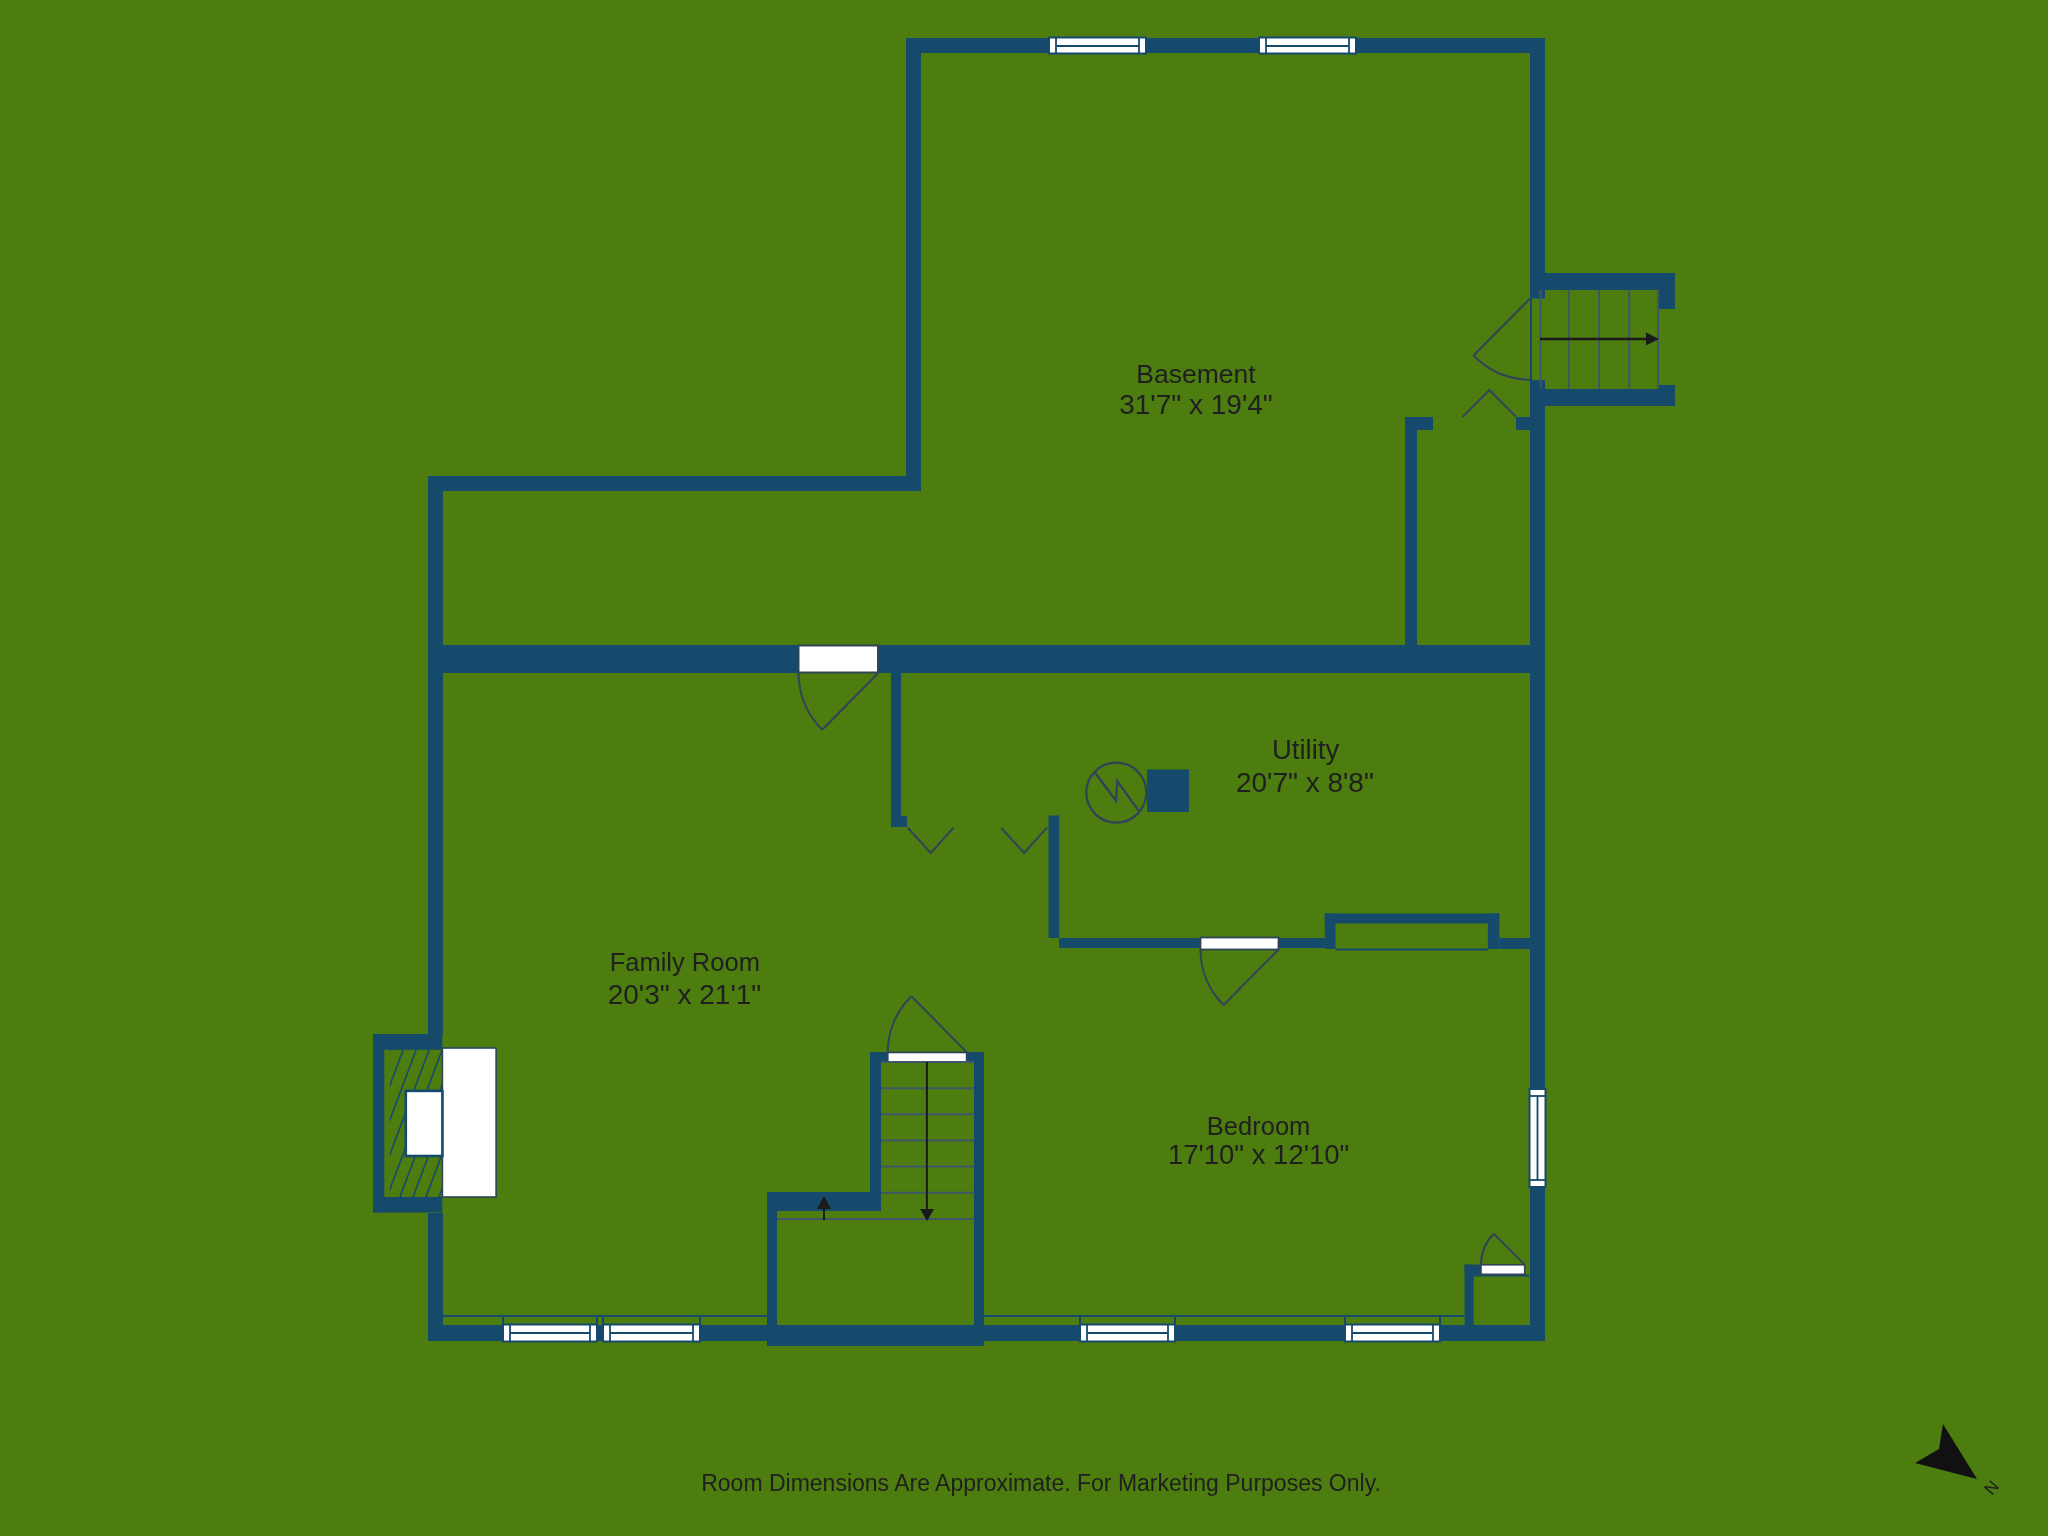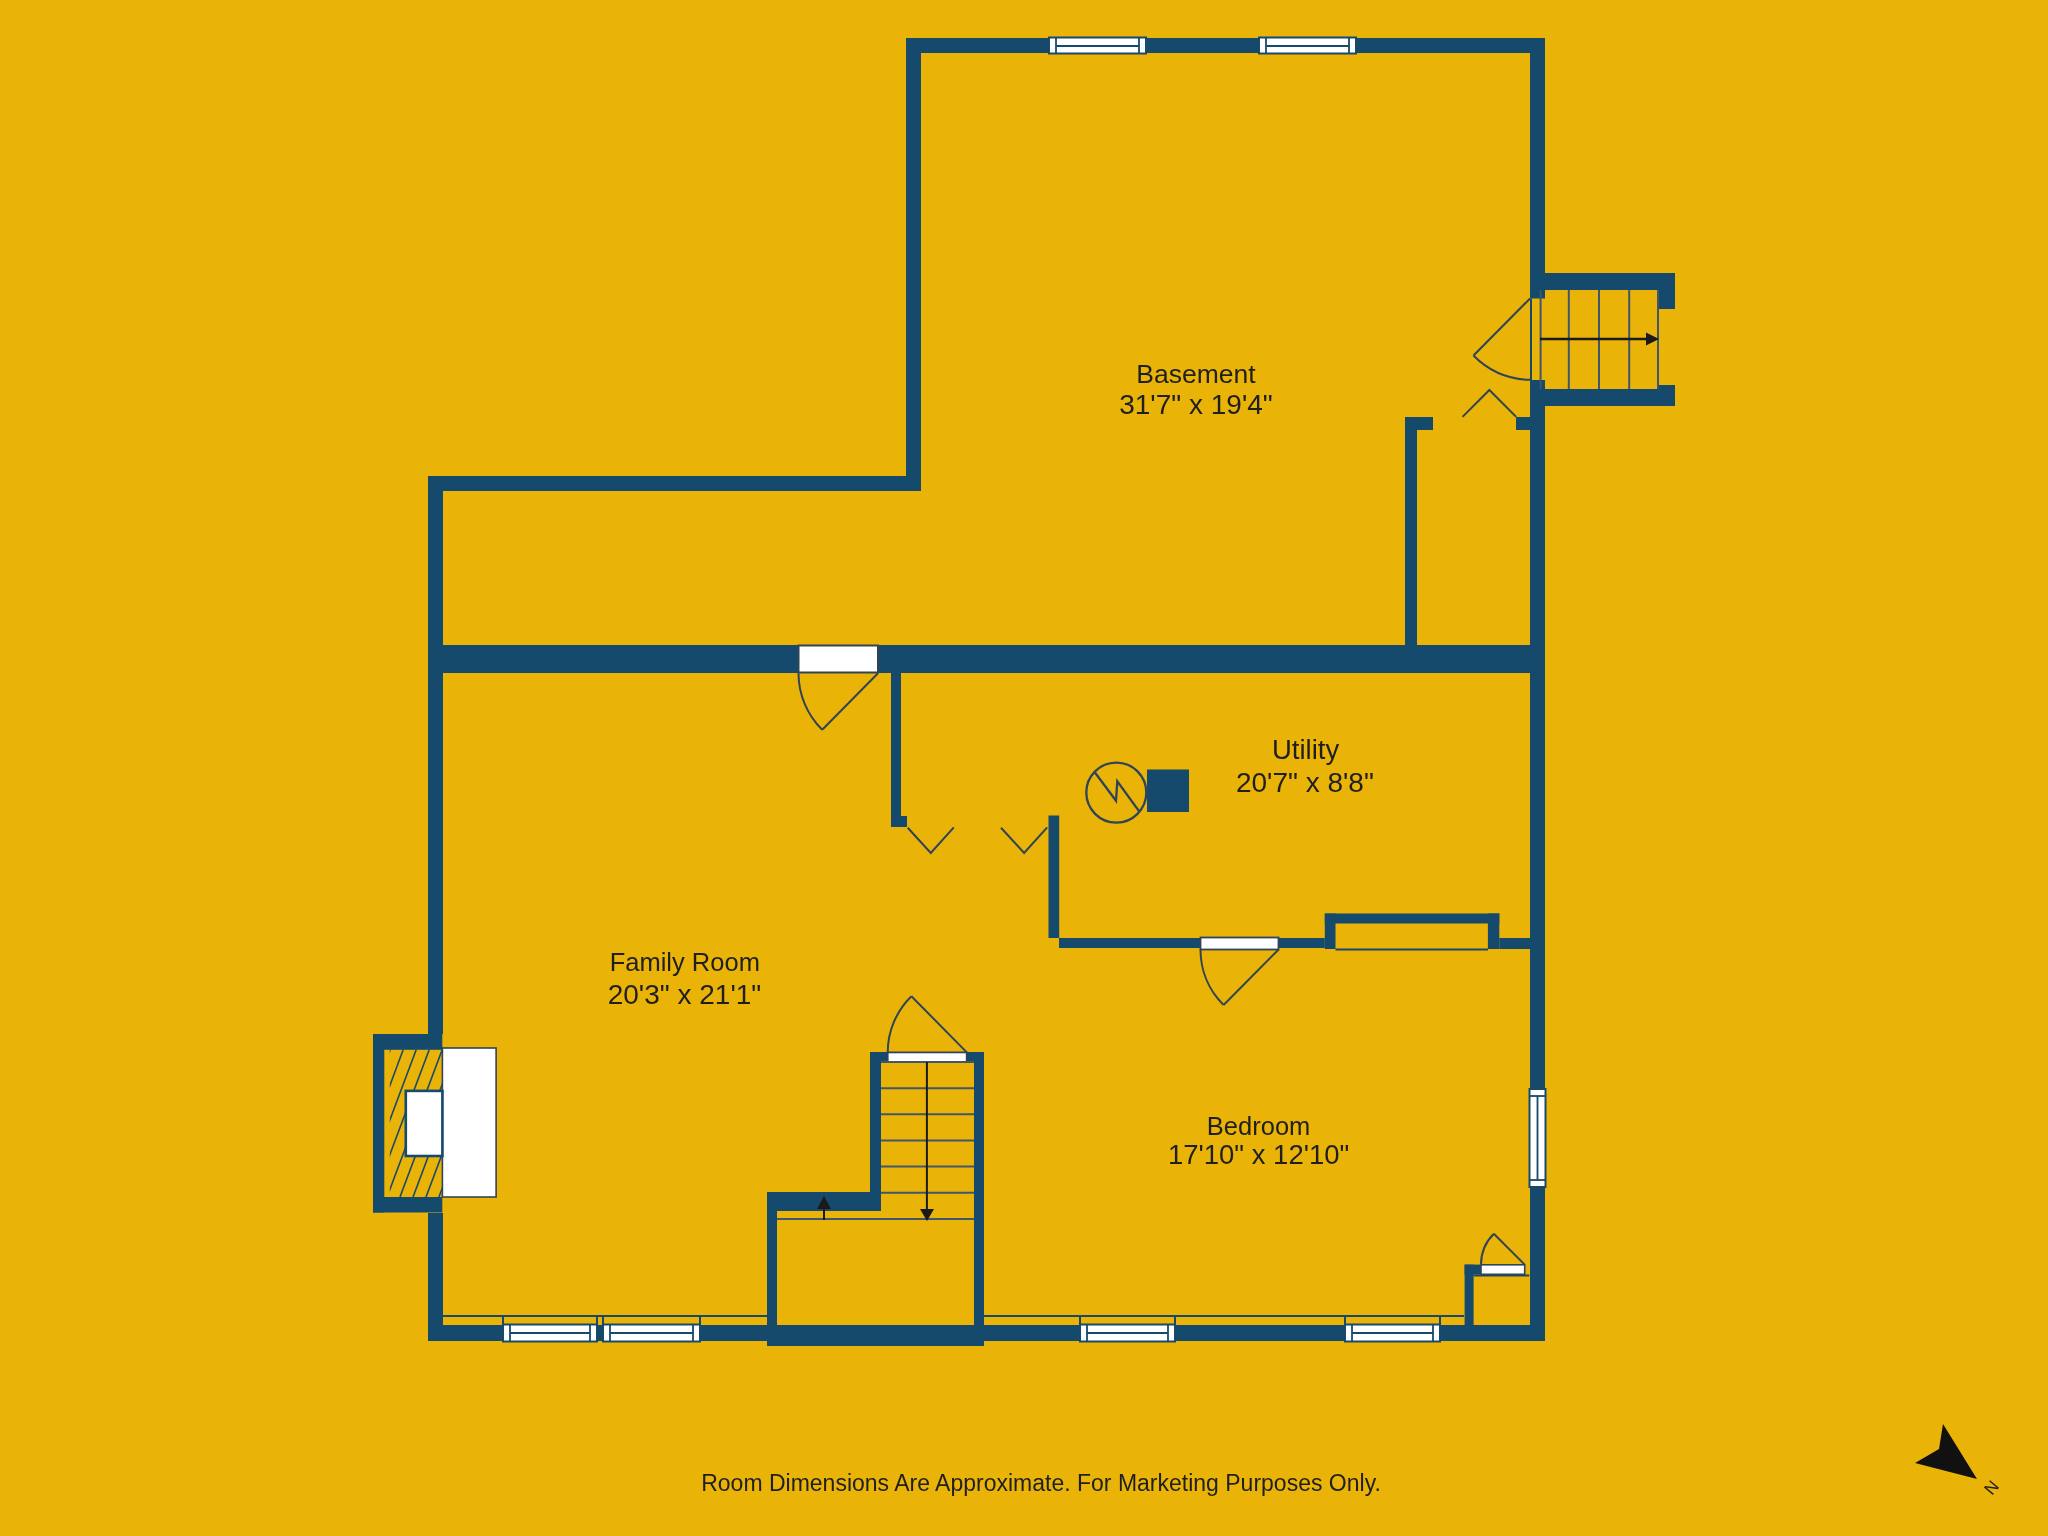--- a/index.html
+++ b/index.html
@@ -1,16 +1,16 @@
 <!DOCTYPE html>
 <html><head>
 <meta charset="utf-8">
 <style>
   html,body{margin:0;padding:0;background:#ffffff;}
-  .page{position:relative;width:2048px;height:1536px;background:#eab308;overflow:hidden;}
+  .page{position:relative;width:2048px;height:1536px;background:#4d7c0f;overflow:hidden;}
   svg{position:absolute;left:0;top:0;}
   text{font-family:"Liberation Sans", sans-serif;fill:#1f1f1f;}
 </style>
 </head>
 <body>
 <div class="page">
 <svg width="2048" height="1536" viewBox="0 0 2048 1536">
 <defs>
 <clipPath id="hatchclip">
           <rect x="389.8" y="1049.8" width="52.5" height="147.2"></rect>

